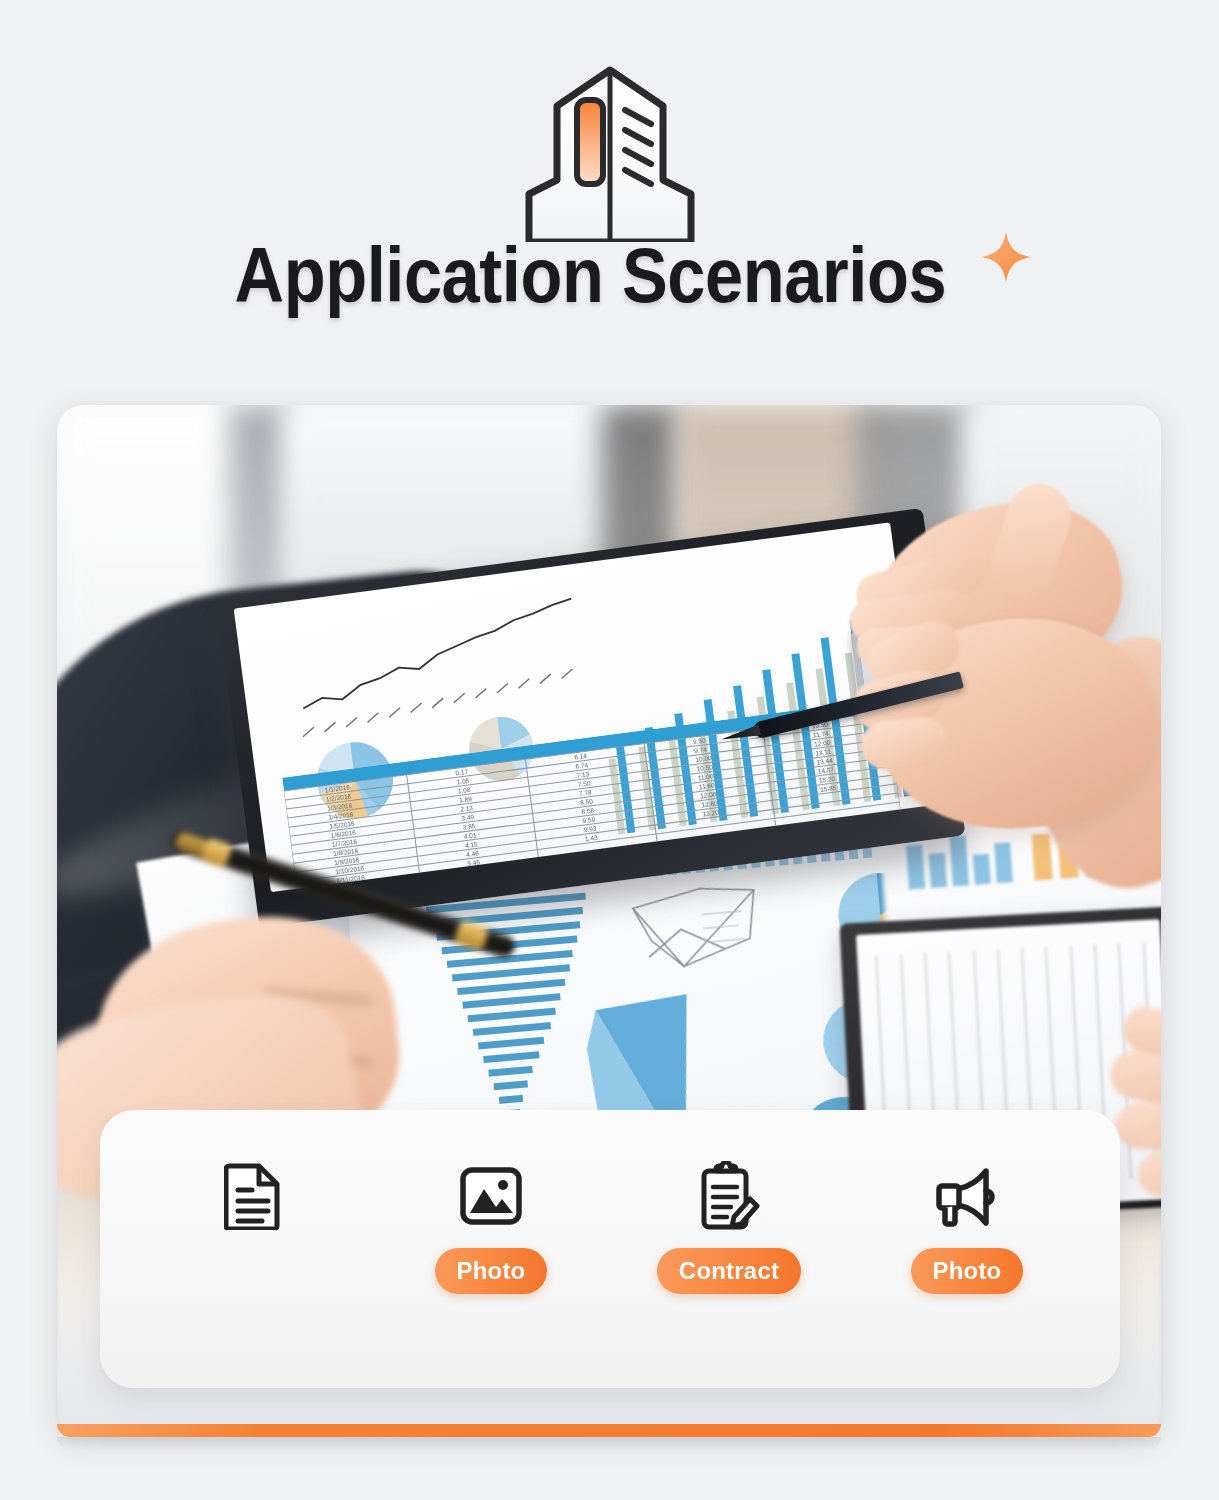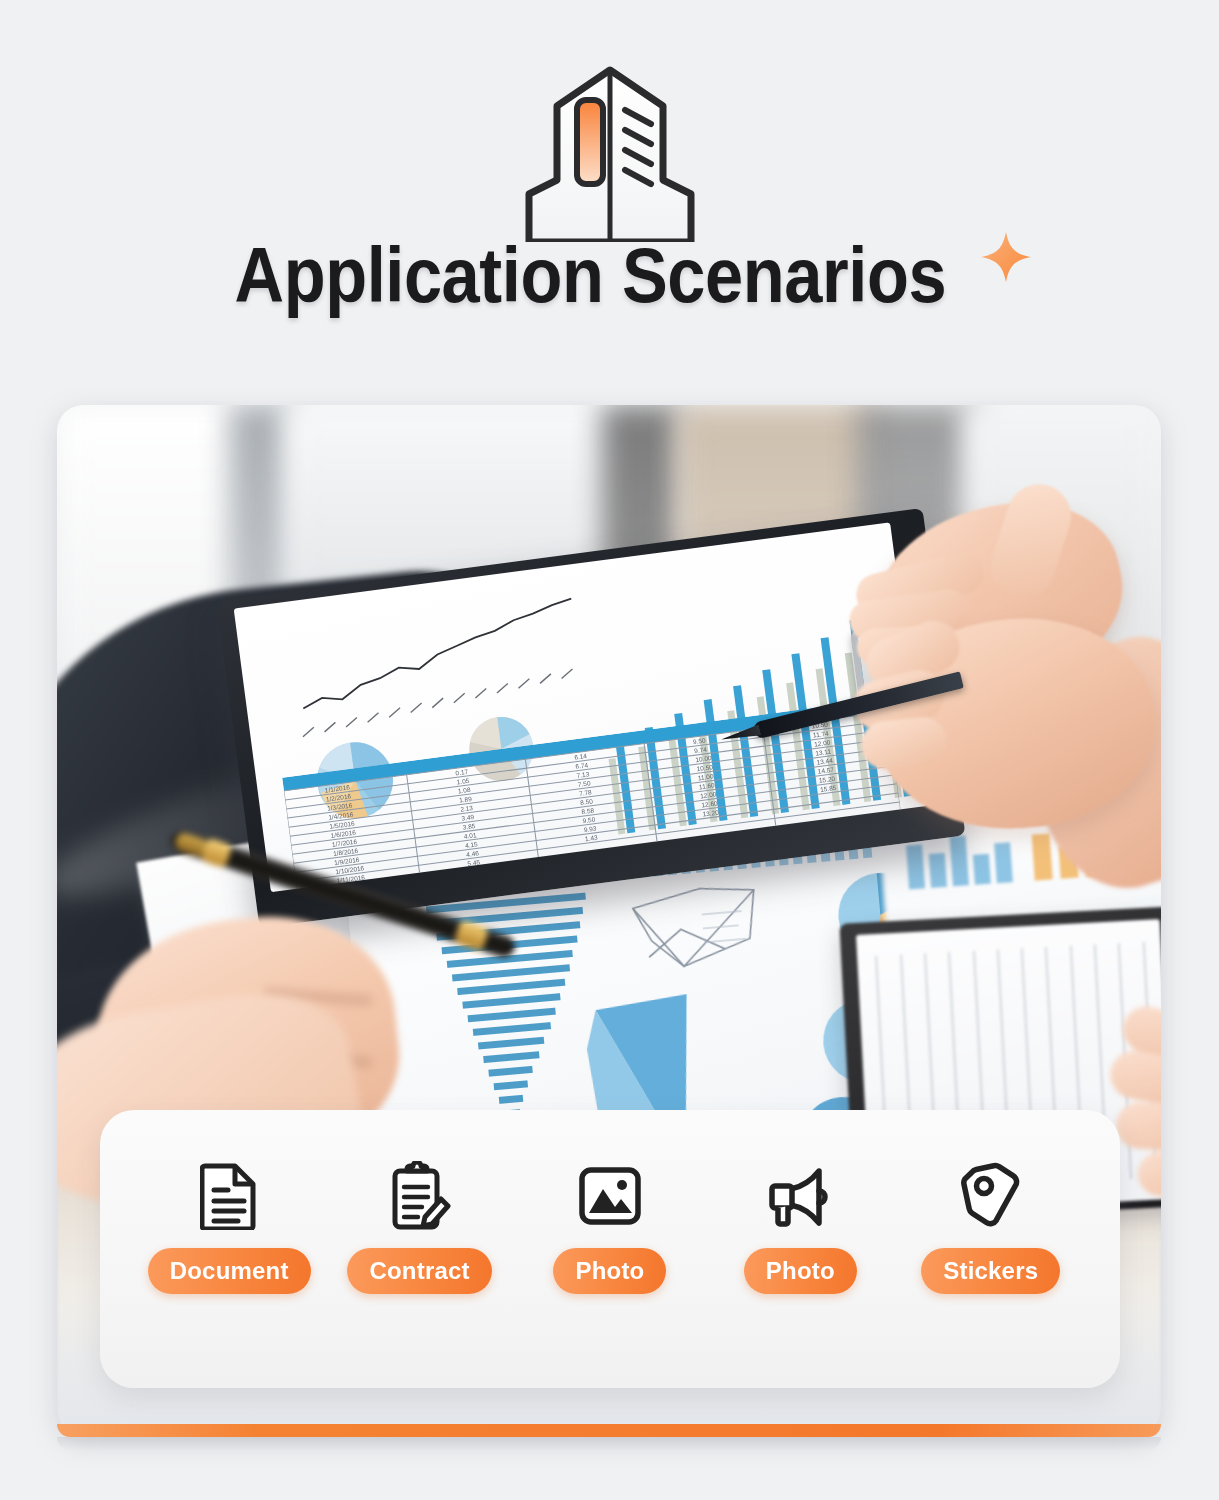--- a/index.html
+++ b/index.html
@@ -753,21 +753,31 @@
             <path d="M5 4 h30 l18 18 v42 a3 3 0 0 1 -3 3 h-45 a3 3 0 0 1 -3 -3 v-57 a3 3 0 0 1 3 -3 z" fill="#fff" stroke="#222" stroke-width="5" stroke-linejoin="round"></path>
             <path d="M35 4 v18 h18" fill="none" stroke="#222" stroke-width="5" stroke-linejoin="round"></path>
             <g stroke="#222" stroke-width="5" stroke-linecap="round">
               <line x1="14" y1="28" x2="28" y2="28"></line>
               <line x1="14" y1="39" x2="44" y2="39"></line>
               <line x1="14" y1="49" x2="44" y2="49"></line>
               <line x1="14" y1="59" x2="38" y2="59"></line>
             </g>
           </svg>
         </span>
-        <span class="pill">Document</span>
+      </div>
+
+      <div class="badge">
+        <span class="ico">
+          <svg width="64" height="62" viewBox="0 0 64 62" xmlns="http://www.w3.org/2000/svg">
+            <rect x="4" y="5" width="56" height="52" rx="9" fill="#fff" stroke="#222" stroke-width="5.5"></rect>
+            <circle cx="44" cy="20" r="5" fill="#222"></circle>
+            <path d="M11 48 L25 24 L37 42 L43 34 L54 48 Z" fill="#222"></path>
+          </svg>
+        </span>
+        <span class="pill">Photo</span>
       </div>
 
       <div class="badge">
         <span class="ico">
           <svg width="62" height="70" viewBox="0 0 62 70" xmlns="http://www.w3.org/2000/svg">
             <rect x="6" y="10" width="42" height="56" rx="5" fill="#fff" stroke="#222" stroke-width="5"></rect>
             <path d="M18 10 v-2 a3 3 0 0 1 3 -3 h3 a4 4 0 0 1 8 0 h3 a3 3 0 0 1 3 3 v2 z" fill="#fff" stroke="#222" stroke-width="5" stroke-linejoin="round"></path>
             <g stroke="#222" stroke-width="4.4" stroke-linecap="round">
               <line x1="15" y1="26" x2="39" y2="26"></line>
               <line x1="15" y1="36" x2="39" y2="36"></line>
@@ -775,50 +785,30 @@
               <line x1="15" y1="56" x2="29" y2="56"></line>
             </g>
             <path d="M36 56 l16 -18 l7 7 l-16 18 l-9 2 z" fill="#fff" stroke="#222" stroke-width="5" stroke-linejoin="round"></path>
           </svg>
         </span>
         <span class="pill">Contract</span>
       </div>
 
       <div class="badge">
         <span class="ico">
-          <svg width="64" height="62" viewBox="0 0 64 62" xmlns="http://www.w3.org/2000/svg">
-            <rect x="4" y="5" width="56" height="52" rx="9" fill="#fff" stroke="#222" stroke-width="5.5"></rect>
-            <circle cx="44" cy="20" r="5" fill="#222"></circle>
-            <path d="M11 48 L25 24 L37 42 L43 34 L54 48 Z" fill="#222"></path>
-          </svg>
-        </span>
-        <span class="pill">Photo</span>
-      </div>
-
-      <div class="badge">
-        <span class="ico">
           <svg width="66" height="62" viewBox="0 0 66 62" xmlns="http://www.w3.org/2000/svg">
             <path d="M52 6 C44 16 34 22 24 24 L24 40 C34 42 44 48 52 58 Z" fill="#fff" stroke="#222" stroke-width="5.5" stroke-linejoin="round"></path>
             <rect x="5" y="21" width="20" height="22" rx="3" fill="#fff" stroke="#222" stroke-width="5.5"></rect>
             <path d="M52 26 C60 26 60 38 52 38" fill="none" stroke="#222" stroke-width="5.5" stroke-linecap="round"></path>
             <path d="M11 43 L11 57 a2 2 0 0 0 2 2 h6 a2 2 0 0 0 2 -2 l0 -16" fill="#fff" stroke="#222" stroke-width="5.5" stroke-linejoin="round"></path>
           </svg>
         </span>
         <span class="pill">Photo</span>
       </div>
 
-      <div class="badge">
-        <span class="ico">
-          <svg width="62" height="68" viewBox="0 0 62 68" xmlns="http://www.w3.org/2000/svg">
-            <path d="M22 5 h18 a7 7 0 0 1 5 2 l12 12 a7 7 0 0 1 0 10 L31 59 a7 7 0 0 1 -10 0 L9 47 a7 7 0 0 1 -2 -5 V17 a7 7 0 0 1 2 -5 l8 -5 a7 7 0 0 1 5 -2 z" fill="#fff" stroke="#222" stroke-width="5.5" stroke-linejoin="round" transform="rotate(-12 31 34)"></path>
-            <circle cx="24" cy="24" r="7.5" fill="#fff" stroke="#222" stroke-width="5.5"></circle>
-          </svg>
-        </span>
-        <span class="pill">Stickers</span>
-      </div>
 
     </div>
   </div>
 
   <div class="accent-strip"></div>
   <div class="accent-shadow"></div>
 
 </div>
 
 </body></html>

